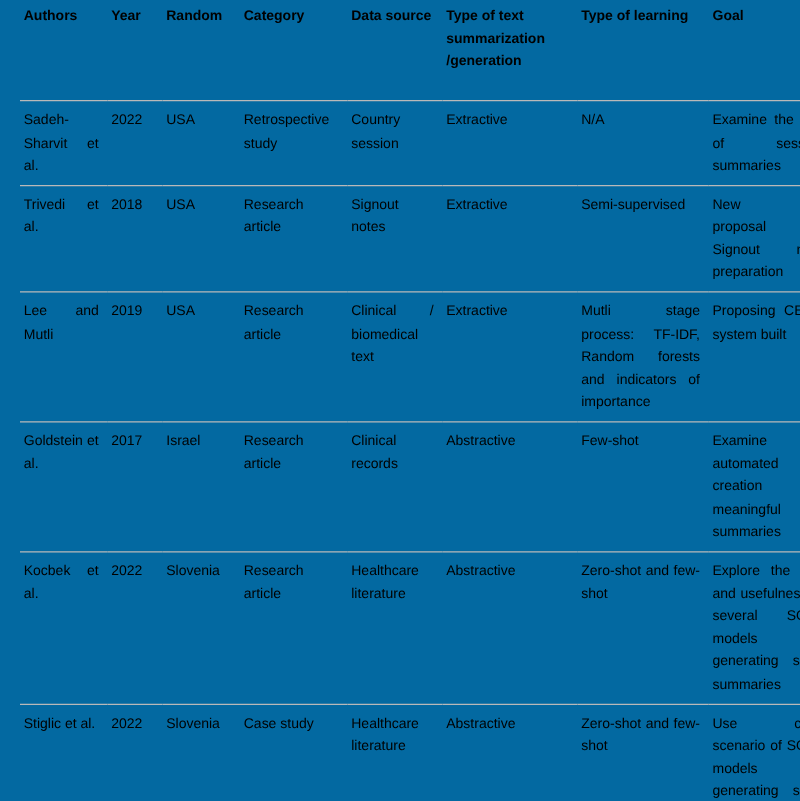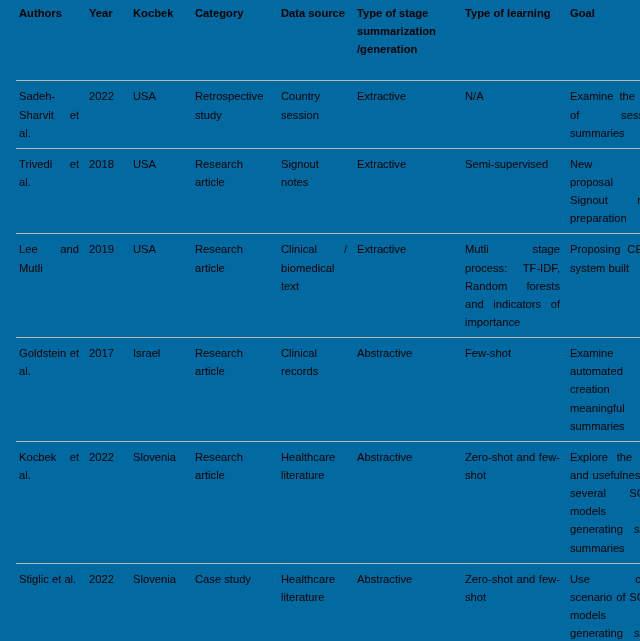--- a/index.html
+++ b/index.html
@@ -81,24 +81,24 @@
         <col class="c-category">
       <col class="c-source">
         <col class="c-sumtype">
         <col class="c-learning">
         <col class="c-goal">
     </colgroup>
     <thead>
       <tr>
         <th class="authors-head">Authors</th>
         <th class="year-head">Year</th>
-        <th class="country-head">Kocbek</th>
+        <th class="country-head">Random</th>
         <th class="category-head">Category</th>
         <th class="source-head">Data source</th>
-        <th class="sumtype-head">Type of stage summarization /generation</th>
+        <th class="sumtype-head">Type of text summarization /generation</th>
         <th class="learning-head">Type of learning</th>
         <th class="goal-head">Goal</th>
       </tr>
     </thead>
     <tbody>
       <tr>
         <td class="authors-cell">Sadeh-Sharvit et al.</td>
         <td class="year-cell">2022</td>
         <td class="country-cell">USA</td>
         <td class="category-cell">Retrospective study</td>

